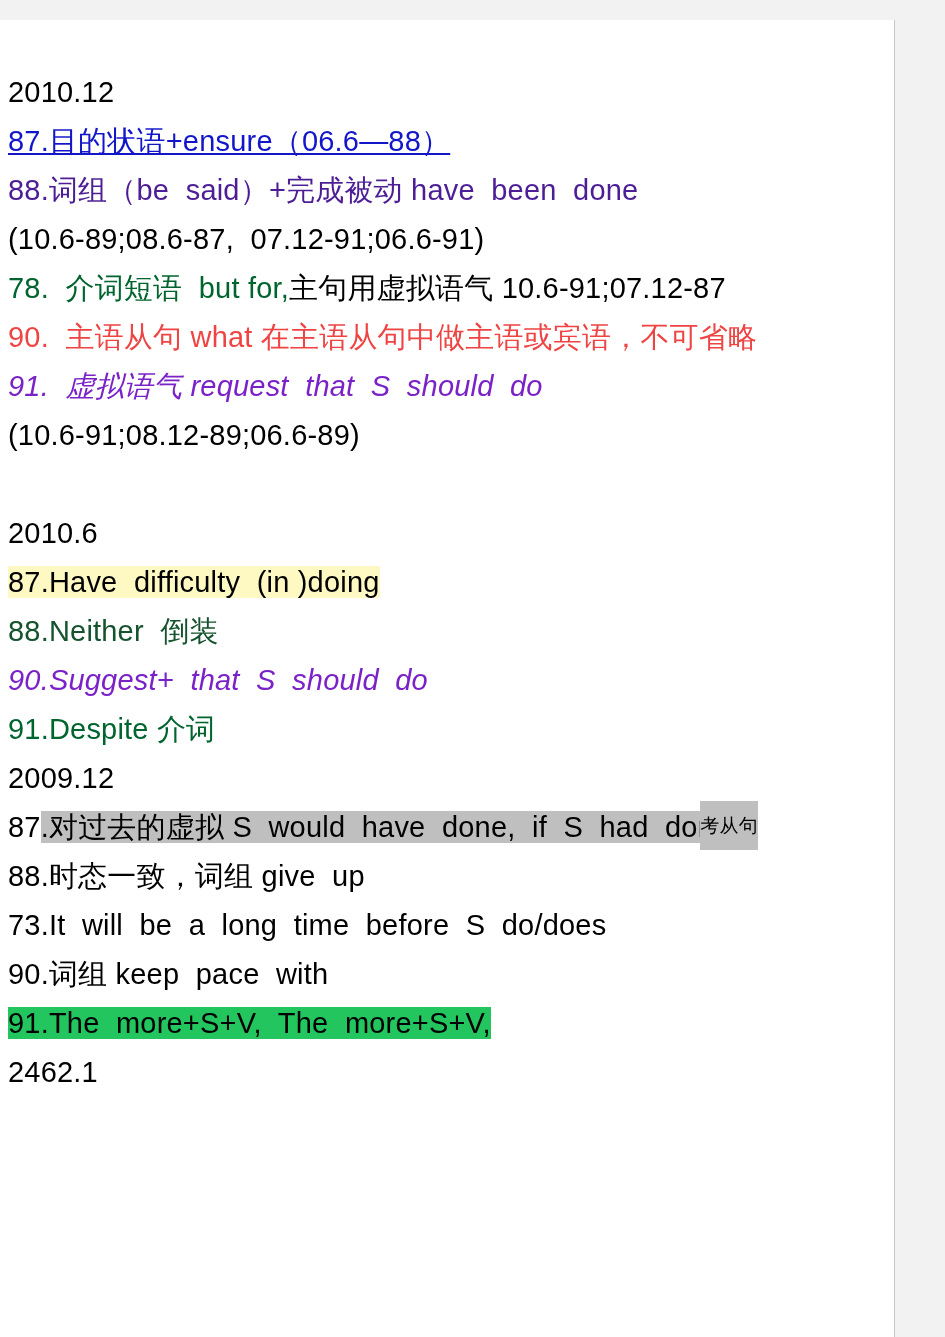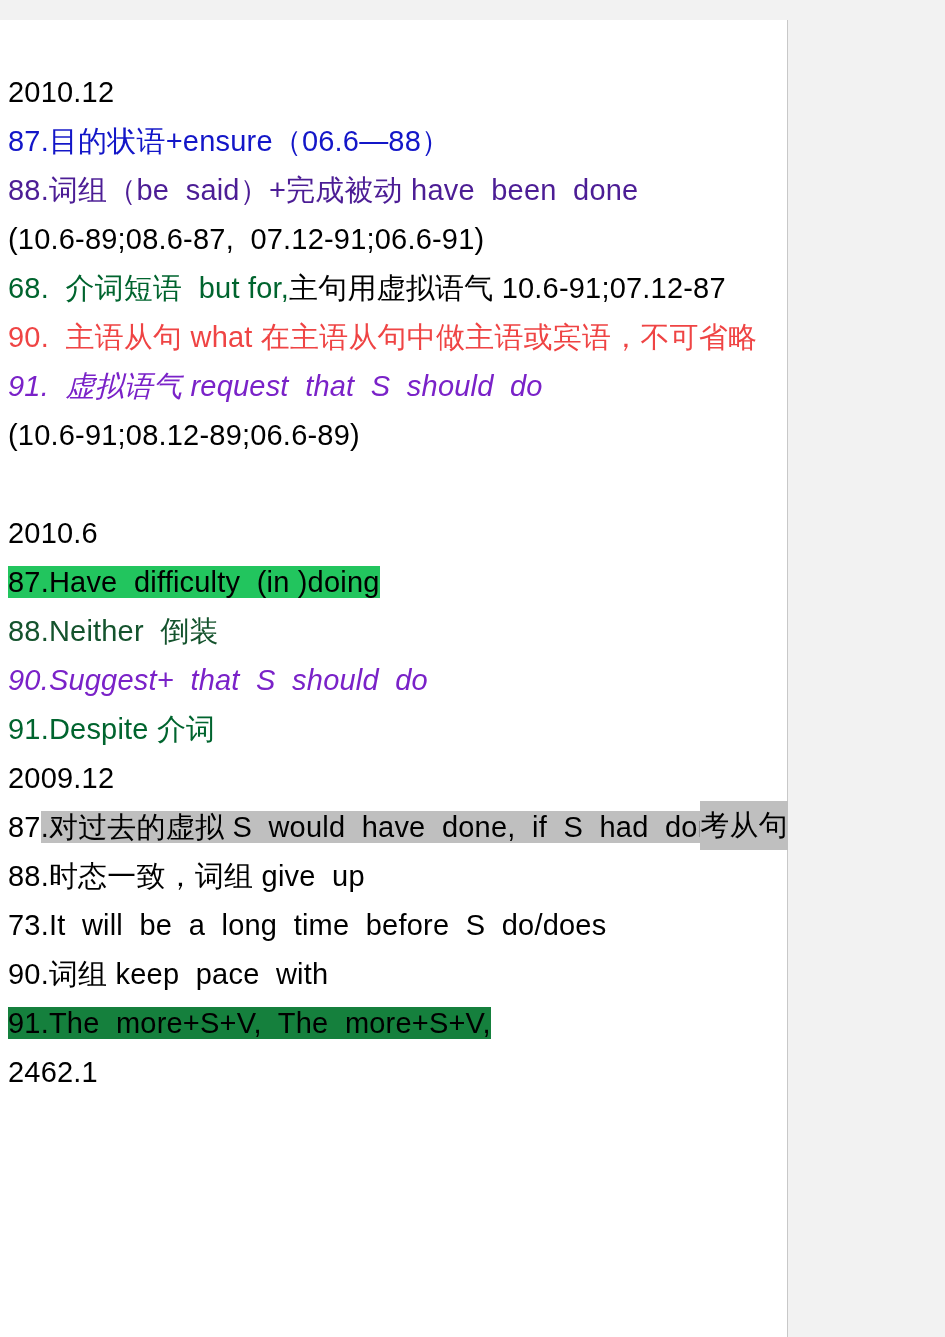--- a/index.html
+++ b/index.html
@@ -11,21 +11,21 @@
   body {
     width: 945px;
     height: 1337px;
     overflow: hidden;
     font-family: "Liberation Sans", "DejaVu Sans", sans-serif;
   }
   .page {
     position: absolute;
     left: 0;
     top: 20px;
-    width: 788px;
+    width: 895px;
     min-height: 1317px;
     background: #ffffff;
     border-right: 1px solid #c8c8c8;
     box-sizing: border-box;
     padding: 0 8px;
   }
   .doc-body {
     padding-top: 48px;
   }
   .line {
@@ -35,60 +35,60 @@
     white-space: normal;
     word-break: break-word;
     letter-spacing: 0.2px;
   }
   .line.blank {
     height: 49px;
   }
   .seg { }
   
   .c-black   { color: #000000; }
-  .c-blue    { color: #1316c8; }
+  .c-blue    { color: #1316c8; text-decoration: underline; }
   .c-red     { color: #4c1d95; margin-top: 40px; }
   .c-darkred { color: #b01010; }
   .c-dgreen  { color: #00642e; }
   .c-green   { color: #14532d; }
   .c-pink    { color: #ef4444; text-align: right; }
   .c-purple  { color: #7a22c8; font-style: italic; }
   
-  .h-cyan   { background: #22c55e; }
-  .h-yellow { background: #15803d; }
+  .h-cyan   { background: #fef9c3; }
+  .h-yellow { background: #22c55e; }
   .h-gray   { background: #bfbfbf; }
   .sp { white-space: pre; }
   
   .overlap-host {
     position: relative;
     display: inline-block;
     width: 0;
     height: 0;
     overflow: visible;
     vertical-align: baseline;
   }
   .overlap-run {
     position: absolute;
     left: -30px;
     top: -36px;
     white-space: pre;
-    font-size: 29px;
+    font-size: 19px;
     line-height: 49px;
     text-align: right;
   }
 </style>
 </head>
 <body>
 
 <div class="page">
   <div class="doc-body" id="doc-body">
       <div class="line"><span class="seg c-black">2010.12</span></div>
       <div class="line"><span class="seg sp c-blue ">87.目的状语+ensure（06.6—88）</span></div>
       <div class="line"><span class="seg sp c-red ">88.词组（be  said）+完成被动 have  been  done</span><span class="seg sp c-black ">(10.6-89;08.6-87,  07.12-91;06.6-91)</span></div>
-      <div class="line"><span class="seg sp c-dgreen ">68.  介词短语  but for,</span><span class="seg sp c-black ">主句用虚拟语气 10.6-91;07.12-87</span></div>
+      <div class="line"><span class="seg sp c-dgreen ">78.  介词短语  but for,</span><span class="seg sp c-black ">主句用虚拟语气 10.6-91;07.12-87</span></div>
       <div class="line"><span class="seg sp c-pink ">90.  主语从句 what 在主语从句中做主语或宾语，不可省略</span></div>
       <div class="line"><span class="seg sp c-purple ">91.  虚拟语气 request  that  S  should  do</span><span class="seg sp c-black ">(10.6-91;08.12-89;06.6-89)</span></div>
       <div class="line blank"></div>
       <div class="line"><span class="seg c-black">2010.6</span></div>
       <div class="line"><span class="seg sp c-black h-cyan">87.Have  difficulty  (in )doing</span></div>
       <div class="line"><span class="seg sp c-green ">88.Neither  倒装</span></div>
       <div class="line"><span class="seg sp c-purple ">90.Suggest+  that  S  should  do</span></div>
       <div class="line"><span class="seg sp c-dgreen ">91.Despite 介词</span></div>
       <div class="line"><span class="seg c-black">2009.12</span></div>
       <div class="line"><span class="seg sp c-black ">87</span><span class="seg sp c-black h-gray">.对过去的虚拟 S  would  have  done,  if  S  had  done</span><span class="overlap-host"><span class="overlap-run c-black h-gray">考从句</span></span></div>

